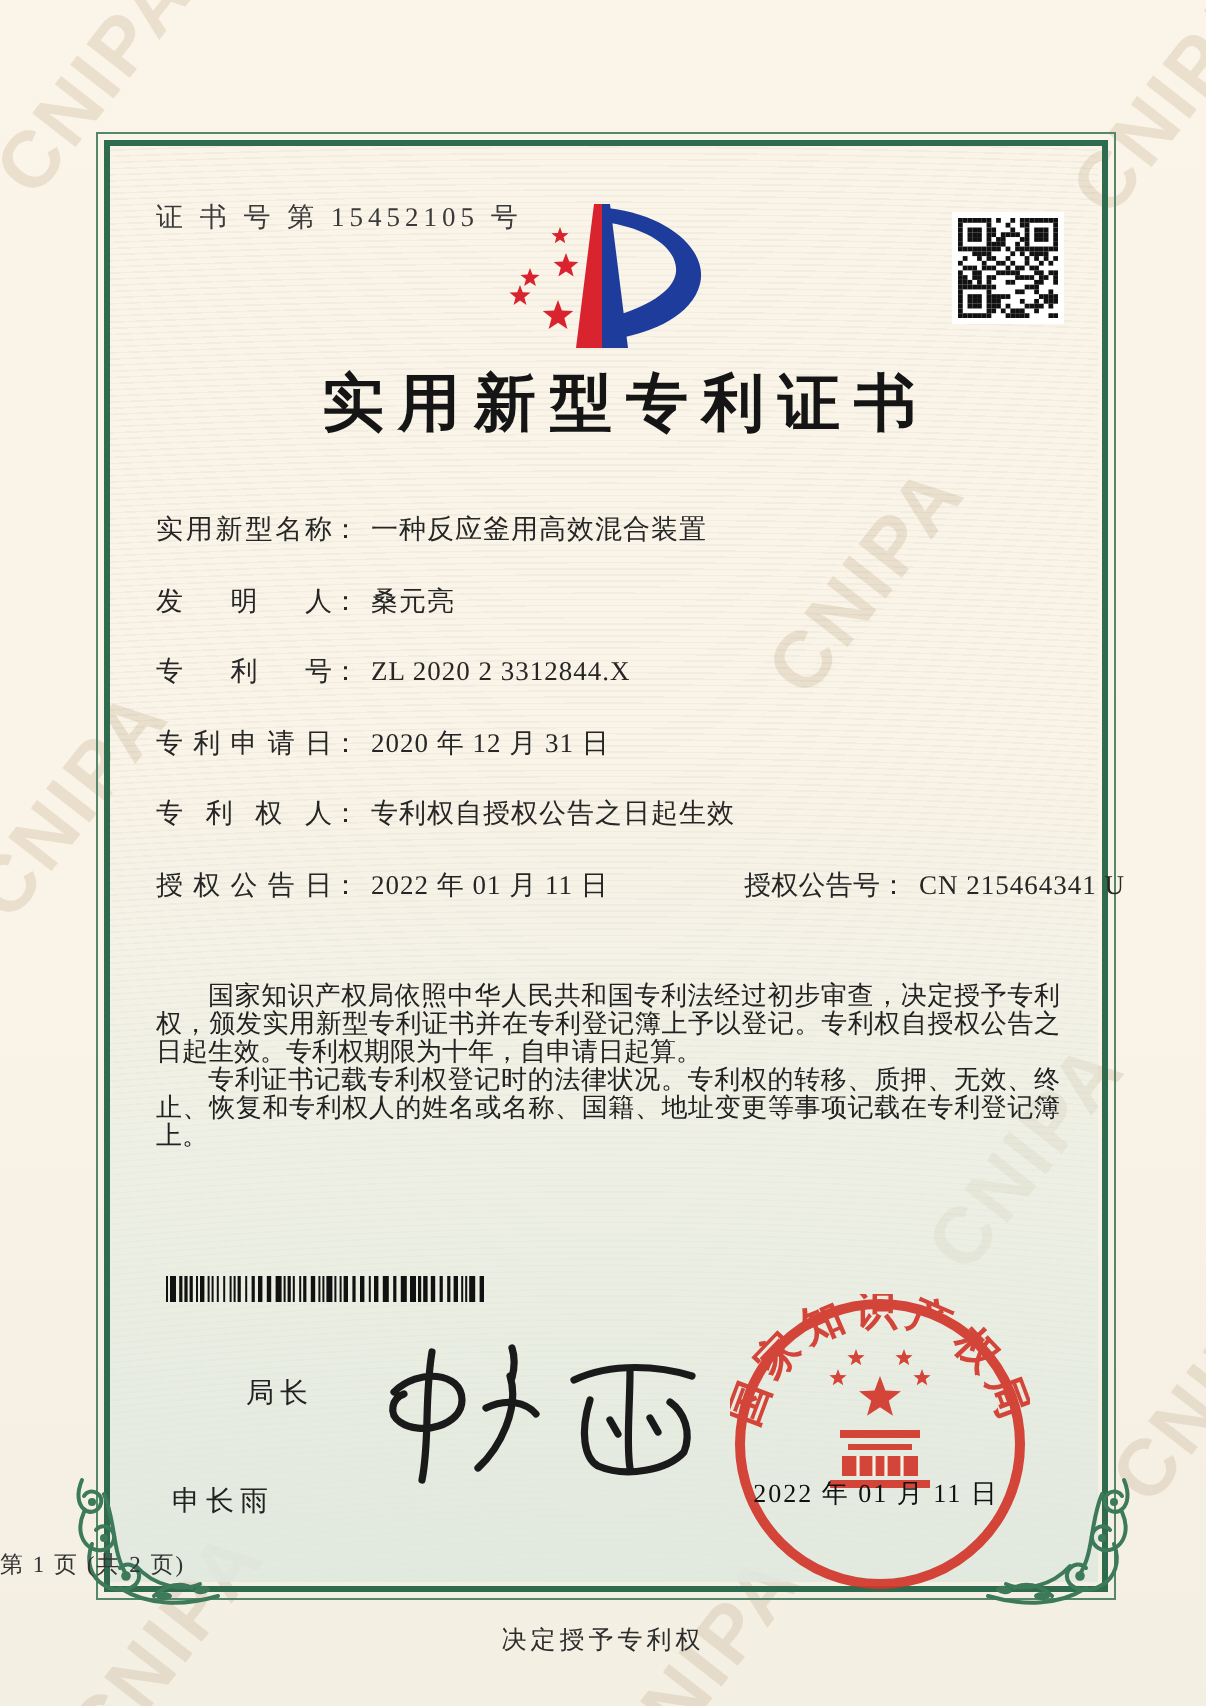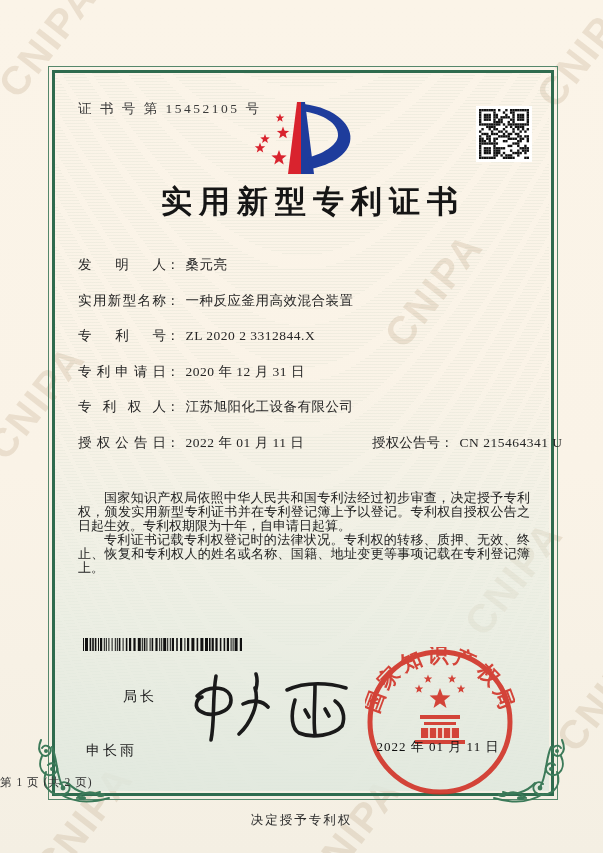--- a/index.html
+++ b/index.html
@@ -370,33 +370,33 @@
         <rect x="36.00" y="51.43" width="2.57" height="2.57"></rect>
         <rect x="48.86" y="51.43" width="2.57" height="2.57"></rect>
         <rect x="51.43" y="51.43" width="2.57" height="2.57"></rect>
       </g>
     </svg>
 
   <div class="title">实用新型专利证书</div>
 
   <div class="fields">
     <div class="row">
-      <span class="flabel">发明人</span><span class="colon">：</span><span class="fvalue">桑元亮</span>
+      <span class="flabel">实用新型名称</span><span class="colon">：</span><span class="fvalue">一种反应釜用高效混合装置</span>
     </div>
     <div class="row">
-      <span class="flabel">实用新型名称</span><span class="colon">：</span><span class="fvalue">一种反应釜用高效混合装置</span>
+      <span class="flabel">发明人</span><span class="colon">：</span><span class="fvalue">桑元亮</span>
     </div>
     <div class="row">
       <span class="flabel">专利号</span><span class="colon">：</span><span class="fvalue">ZL 2020 2 3312844.X</span>
     </div>
     <div class="row">
       <span class="flabel">专利申请日</span><span class="colon">：</span><span class="fvalue">2020 年 12 月 31 日</span>
     </div>
     <div class="row">
-      <span class="flabel">专利权人</span><span class="colon">：</span><span class="fvalue">江苏旭阳化工设备有限公司</span>
+      <span class="flabel">专利权人</span><span class="colon">：</span><span class="fvalue">专利权自授权公告之日起生效</span>
     </div>
     <div class="row dual">
       <span>
         <span class="flabel">授权公告日</span><span class="colon">：</span><span class="fvalue">2022 年 01 月 11 日</span>
       </span>
       <span class="g2">
         <span class="flabel">授权公告号</span><span class="colon">：</span><span class="fvalue">CN 215464341 U</span>
       </span>
     </div>
   </div>

